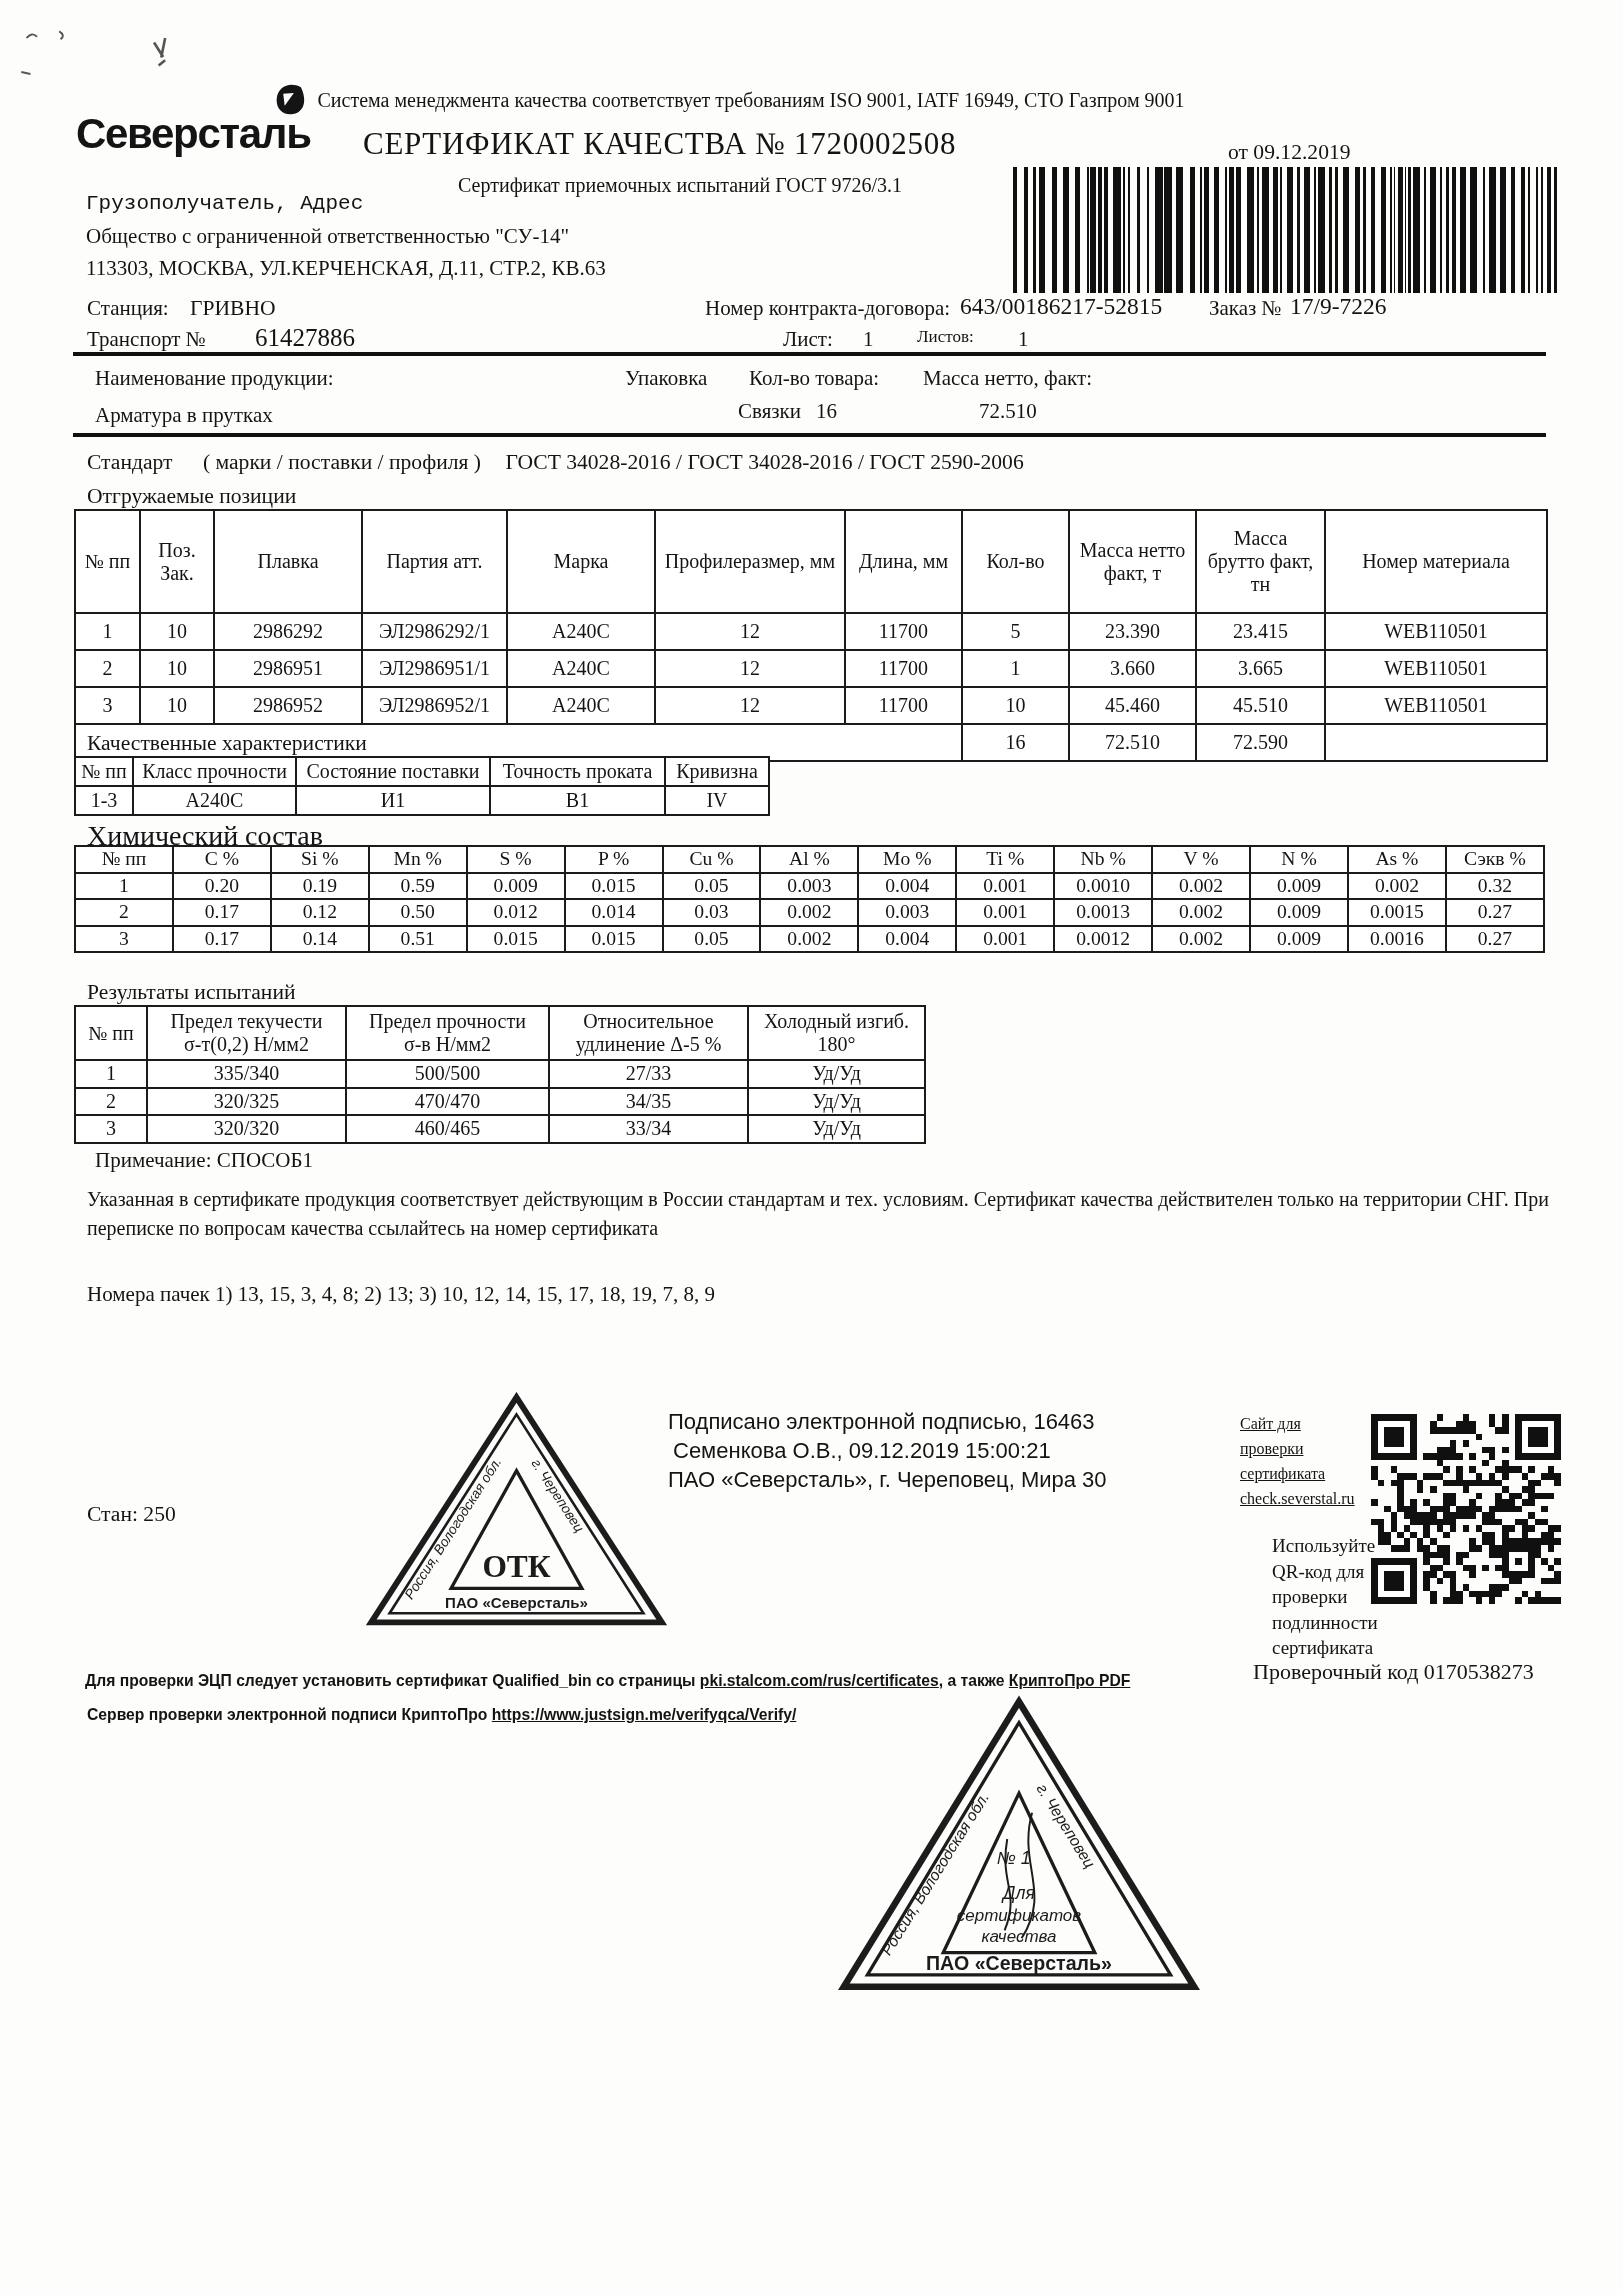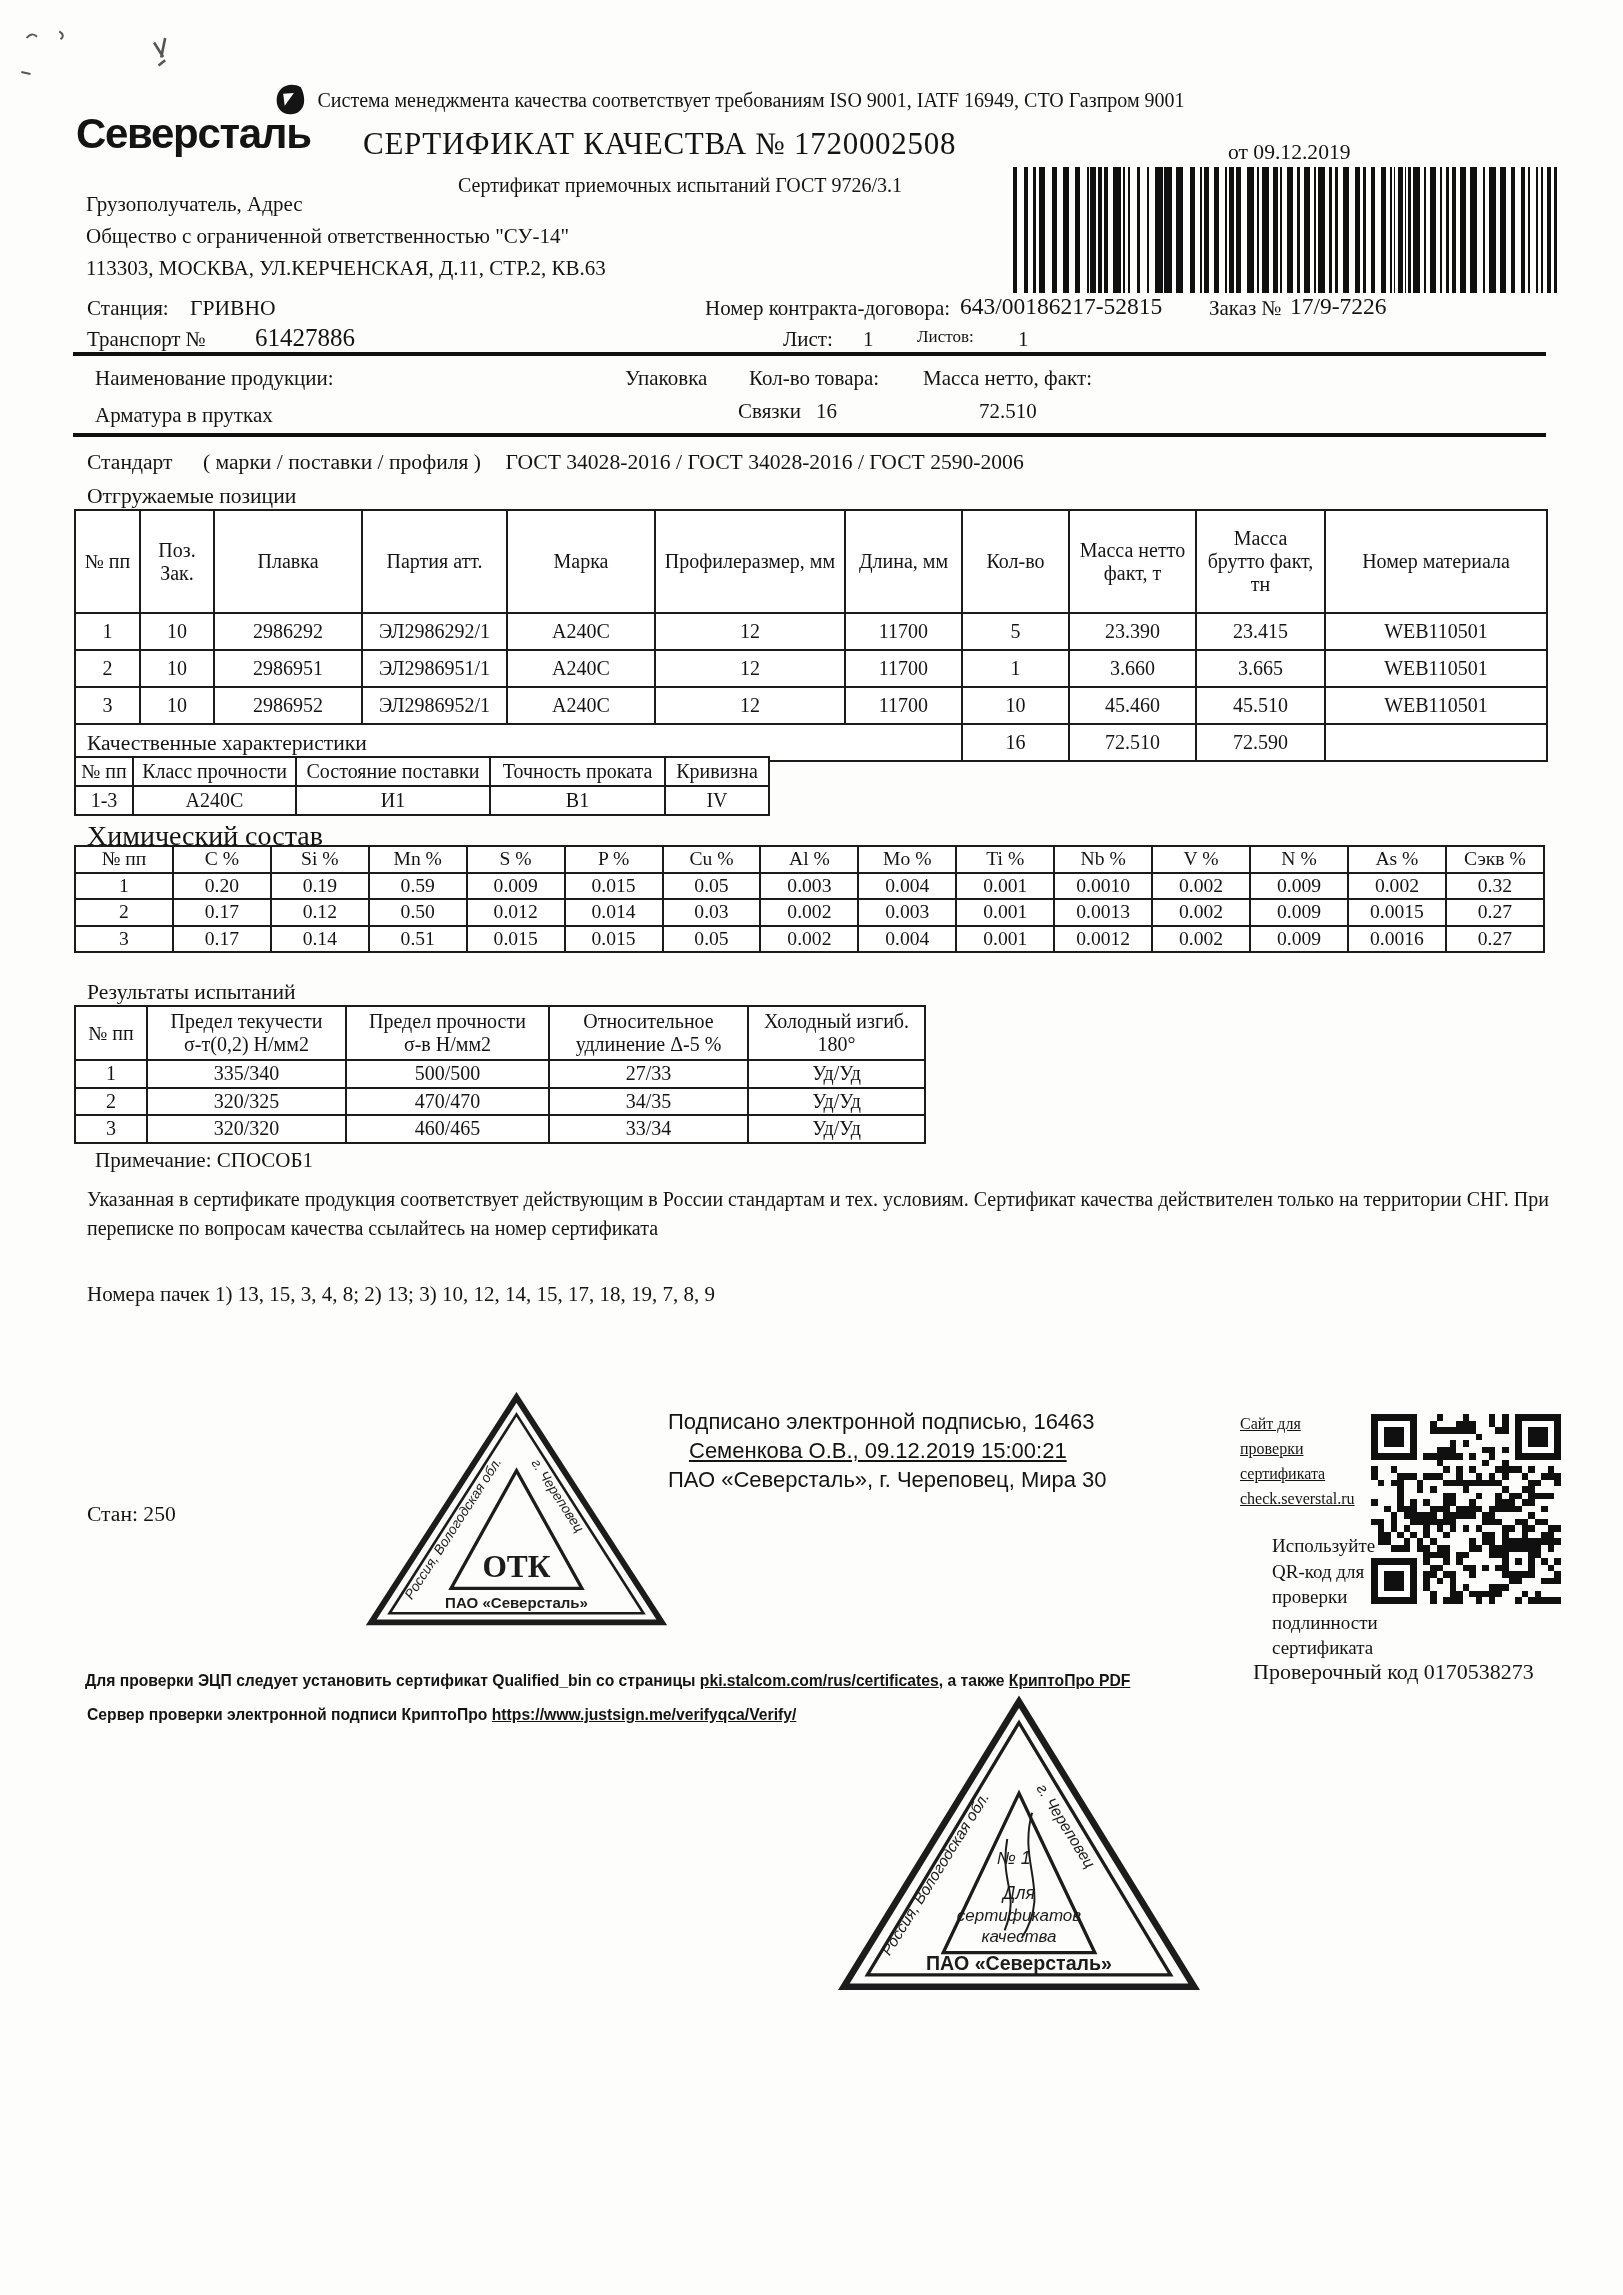--- a/index.html
+++ b/index.html
@@ -111,21 +111,21 @@
         <rect x="762" y="0" width="6" height="192" fill="#101010"></rect>
         <rect x="778" y="0" width="6" height="192" fill="#101010"></rect>
         <rect x="788" y="0" width="4" height="192" fill="#101010"></rect>
         <rect x="800" y="0" width="3" height="192" fill="#101010"></rect>
         <rect x="809" y="0" width="3" height="192" fill="#101010"></rect>
         <rect x="817" y="0" width="7" height="192" fill="#101010"></rect>
         <rect x="828" y="0" width="5" height="192" fill="#101010"></rect>
       </svg>
   </div>
 
-  <div class="abs" style="left:86px;top:192px;font-size:21px;">Грузополучатель, Адрес</div>
+  <div class="abs" style="left:86px;top:192px;font-size:21px;font-family:Liberation Mono, monospace;">Грузополучатель, Адрес</div>
   <div class="abs" style="left:86px;top:224px;font-size:21px;">Общество с ограниченной ответственностью "СУ-14"</div>
   <div class="abs" style="left:86px;top:256px;font-size:21px;">113303, МОСКВА, УЛ.КЕРЧЕНСКАЯ, Д.11, СТР.2, КВ.63</div>
 
   <div class="abs" style="left:87px;top:296px;font-size:21px;">Станция:</div>
   <div class="abs" style="left:190px;top:296px;font-size:21.6px;">ГРИВНО</div>
   <div class="abs" style="left:705px;top:296px;font-size:21px;">Номер контракта-договора:</div>
   <div class="abs" style="left:960px;top:293px;font-size:23.5px;">643/00186217-52815</div>
   <div class="abs" style="left:1209px;top:296px;font-size:21px;">Заказ №</div>
   <div class="abs" style="left:1290px;top:293px;font-size:23.5px;">17/9-7226</div>
 
@@ -382,21 +382,21 @@
     </tr>
   </tbody>
     </table>
 
   <div class="abs" style="left:95px;top:1148px;font-size:21px;">Примечание: СПОСОБ1</div>
   <div class="abs" style="left:87px;top:1185px;width:1465px;font-size:20px;line-height:29px;">Указанная в сертификате продукция соответствует действующим в России стандартам и тех. условиям. Сертификат качества действителен только на территории СНГ. При переписке по вопросам качества ссылайтесь на номер сертификата</div>
   <div class="abs" style="left:87px;top:1282px;font-size:21px;">Номера пачек 1) 13, 15, 3, 4, 8; 2) 13; 3) 10, 12, 14, 15, 17, 18, 19, 7, 8, 9</div>
 
   <div class="abs sans" style="left:668px;top:1407px;font-size:22px;line-height:29px;">
     <div>Подписано электронной подписью, 16463</div>
-    <div style="margin-left:21px;text-decoration:underline;">Семенкова О.В., 09.12.2019 15:00:21</div>
+    <div style="margin-left:5px;">Семенкова О.В., 09.12.2019 15:00:21</div>
     <div>ПАО «Северсталь», г. Череповец, Мира 30</div>
   </div>
 
   <svg class="abs stamp" style="left:366px;top:1392px;" width="301" height="239" viewBox="0 0 460 365">
     <path d="M230 8 L452 352 L8 352 Z" stroke-width="9"></path>
     <path d="M230 34 L424 338 L36 338 Z" stroke-width="4"></path>
     <path d="M230 120 L330 300 L130 300 Z" stroke-width="5"></path>
     <text x="230" y="282" text-anchor="middle" font-size="48" font-weight="bold" font-family="Liberation Serif, DejaVu Serif, serif">ОТК</text>
     <text x="230" y="330" text-anchor="middle" font-size="23" font-weight="bold" font-family="Liberation Sans, DejaVu Sans, sans-serif">ПАО «Северсталь»</text>
     <text transform="rotate(-57 70 318)" x="70" y="318" font-size="21" font-style="italic" font-family="Liberation Sans, DejaVu Sans, sans-serif">Россия, Вологодская обл.</text>

